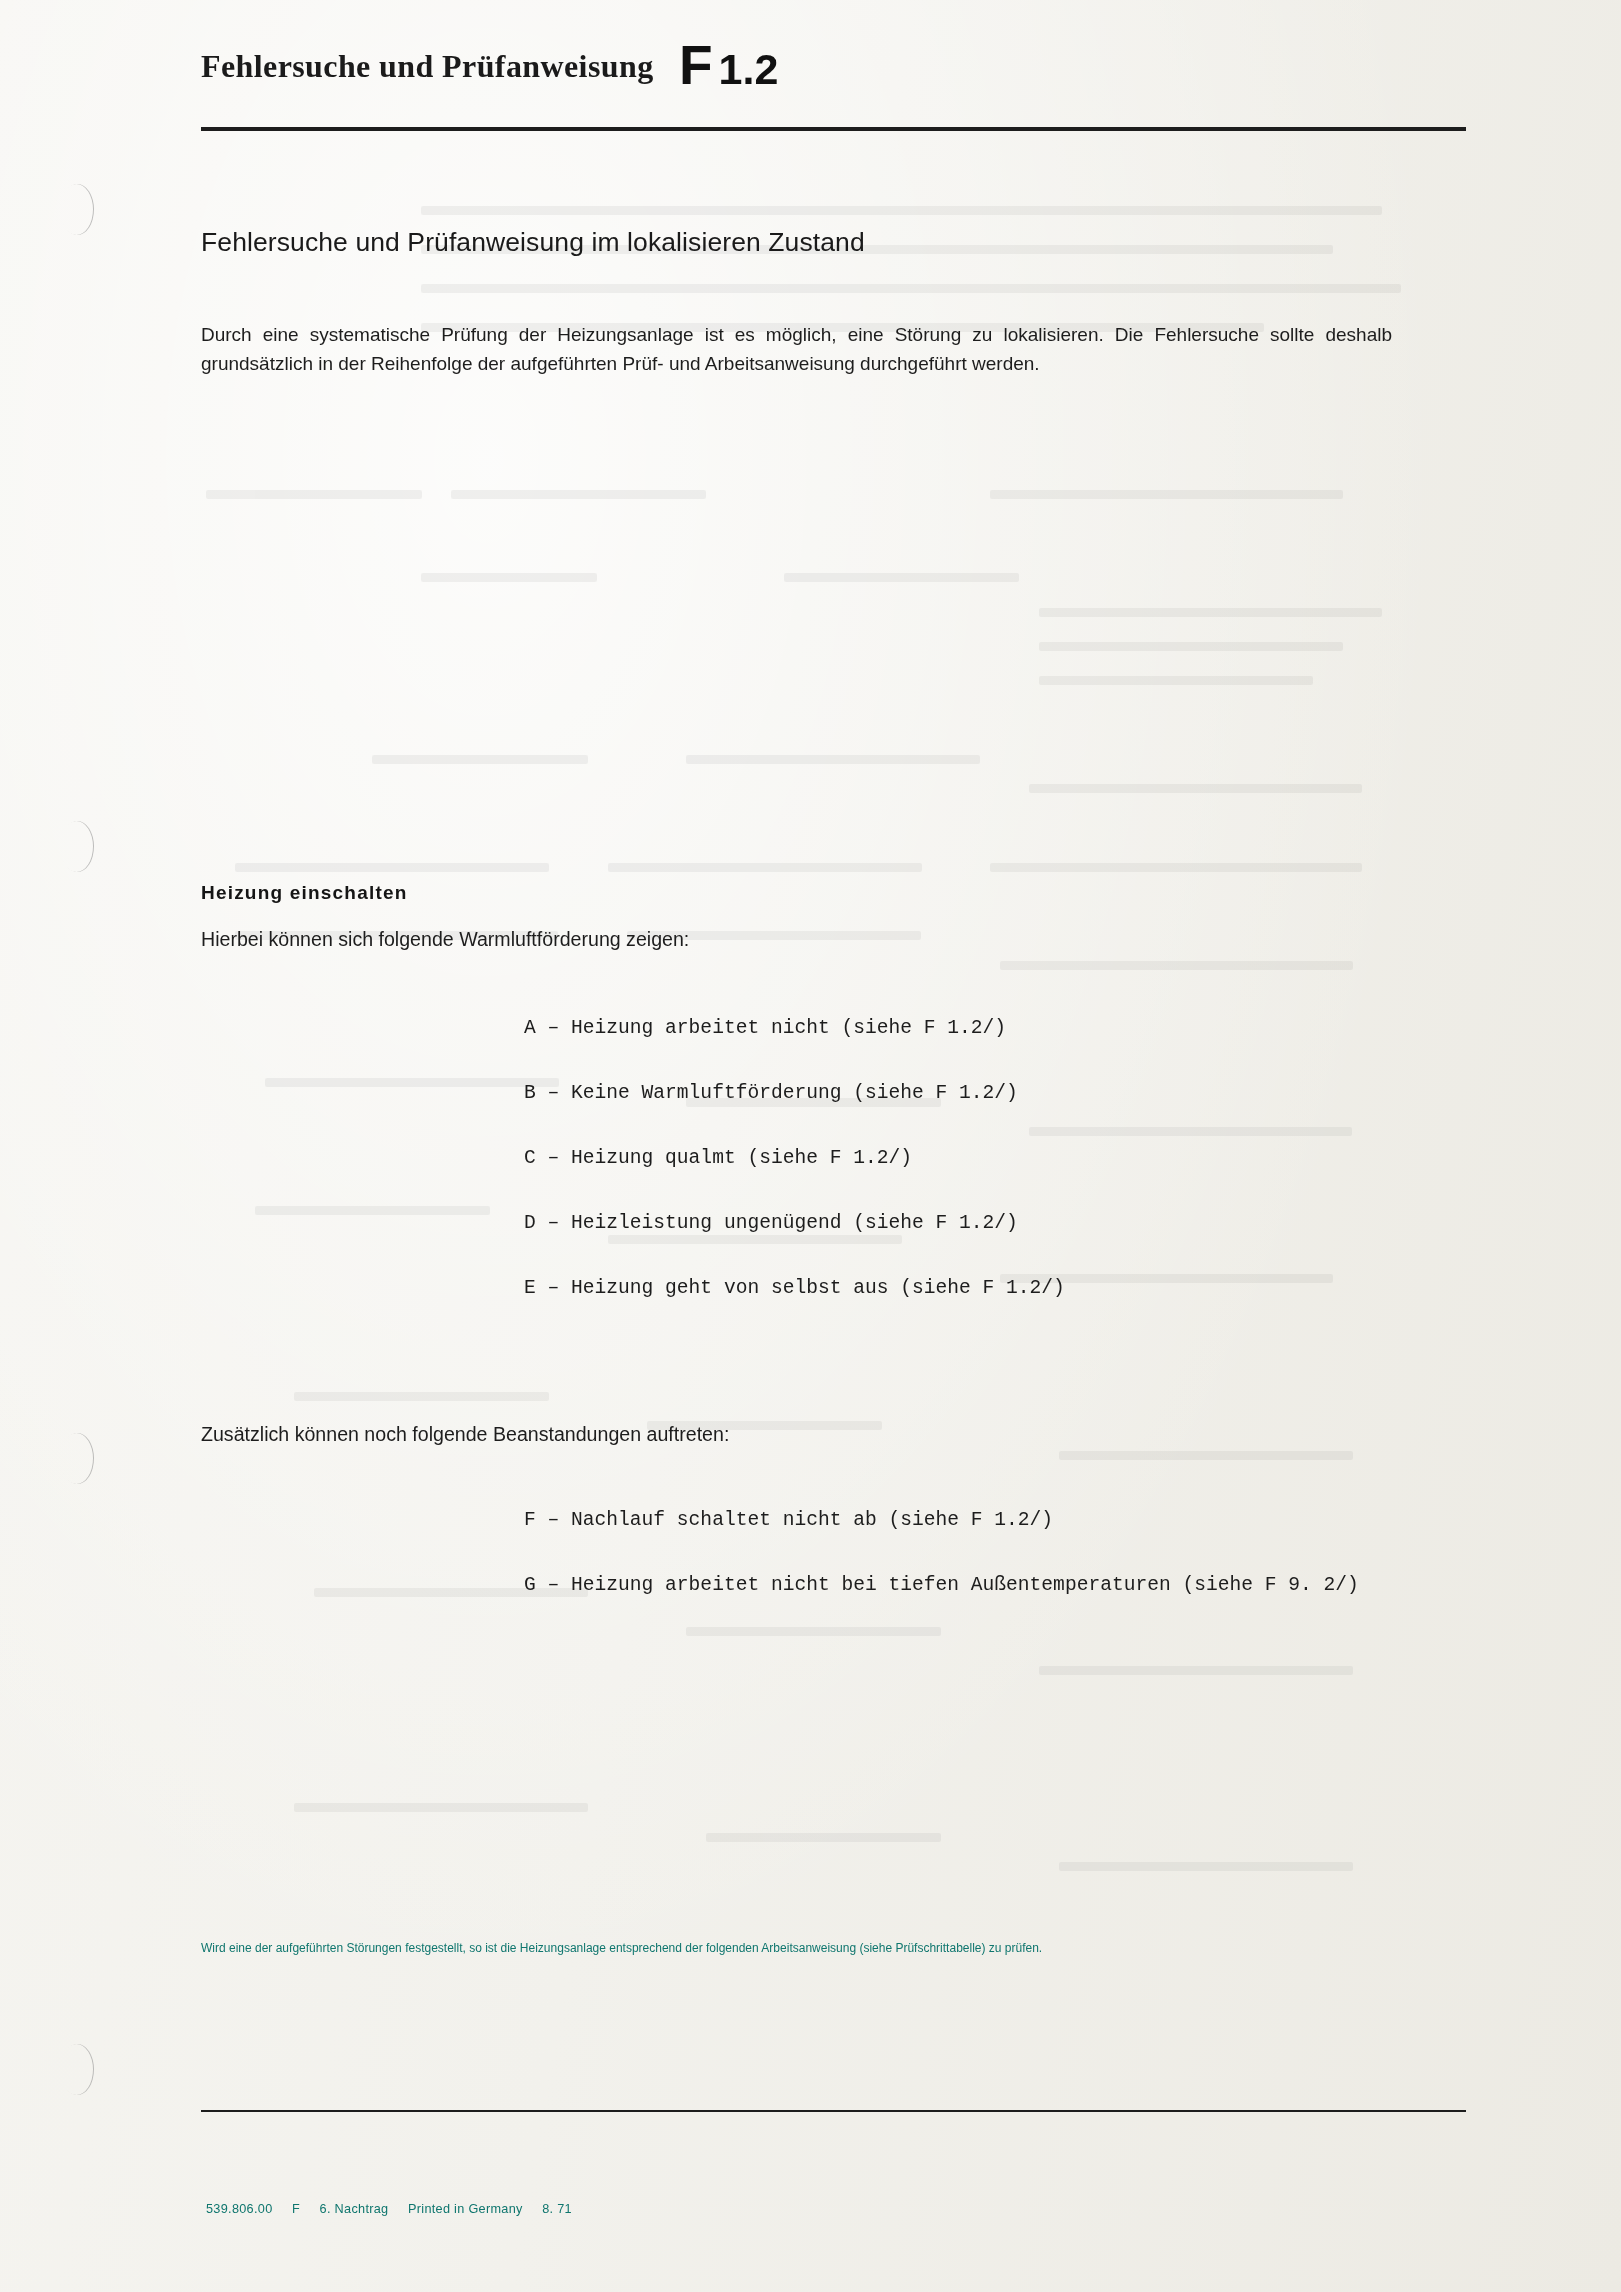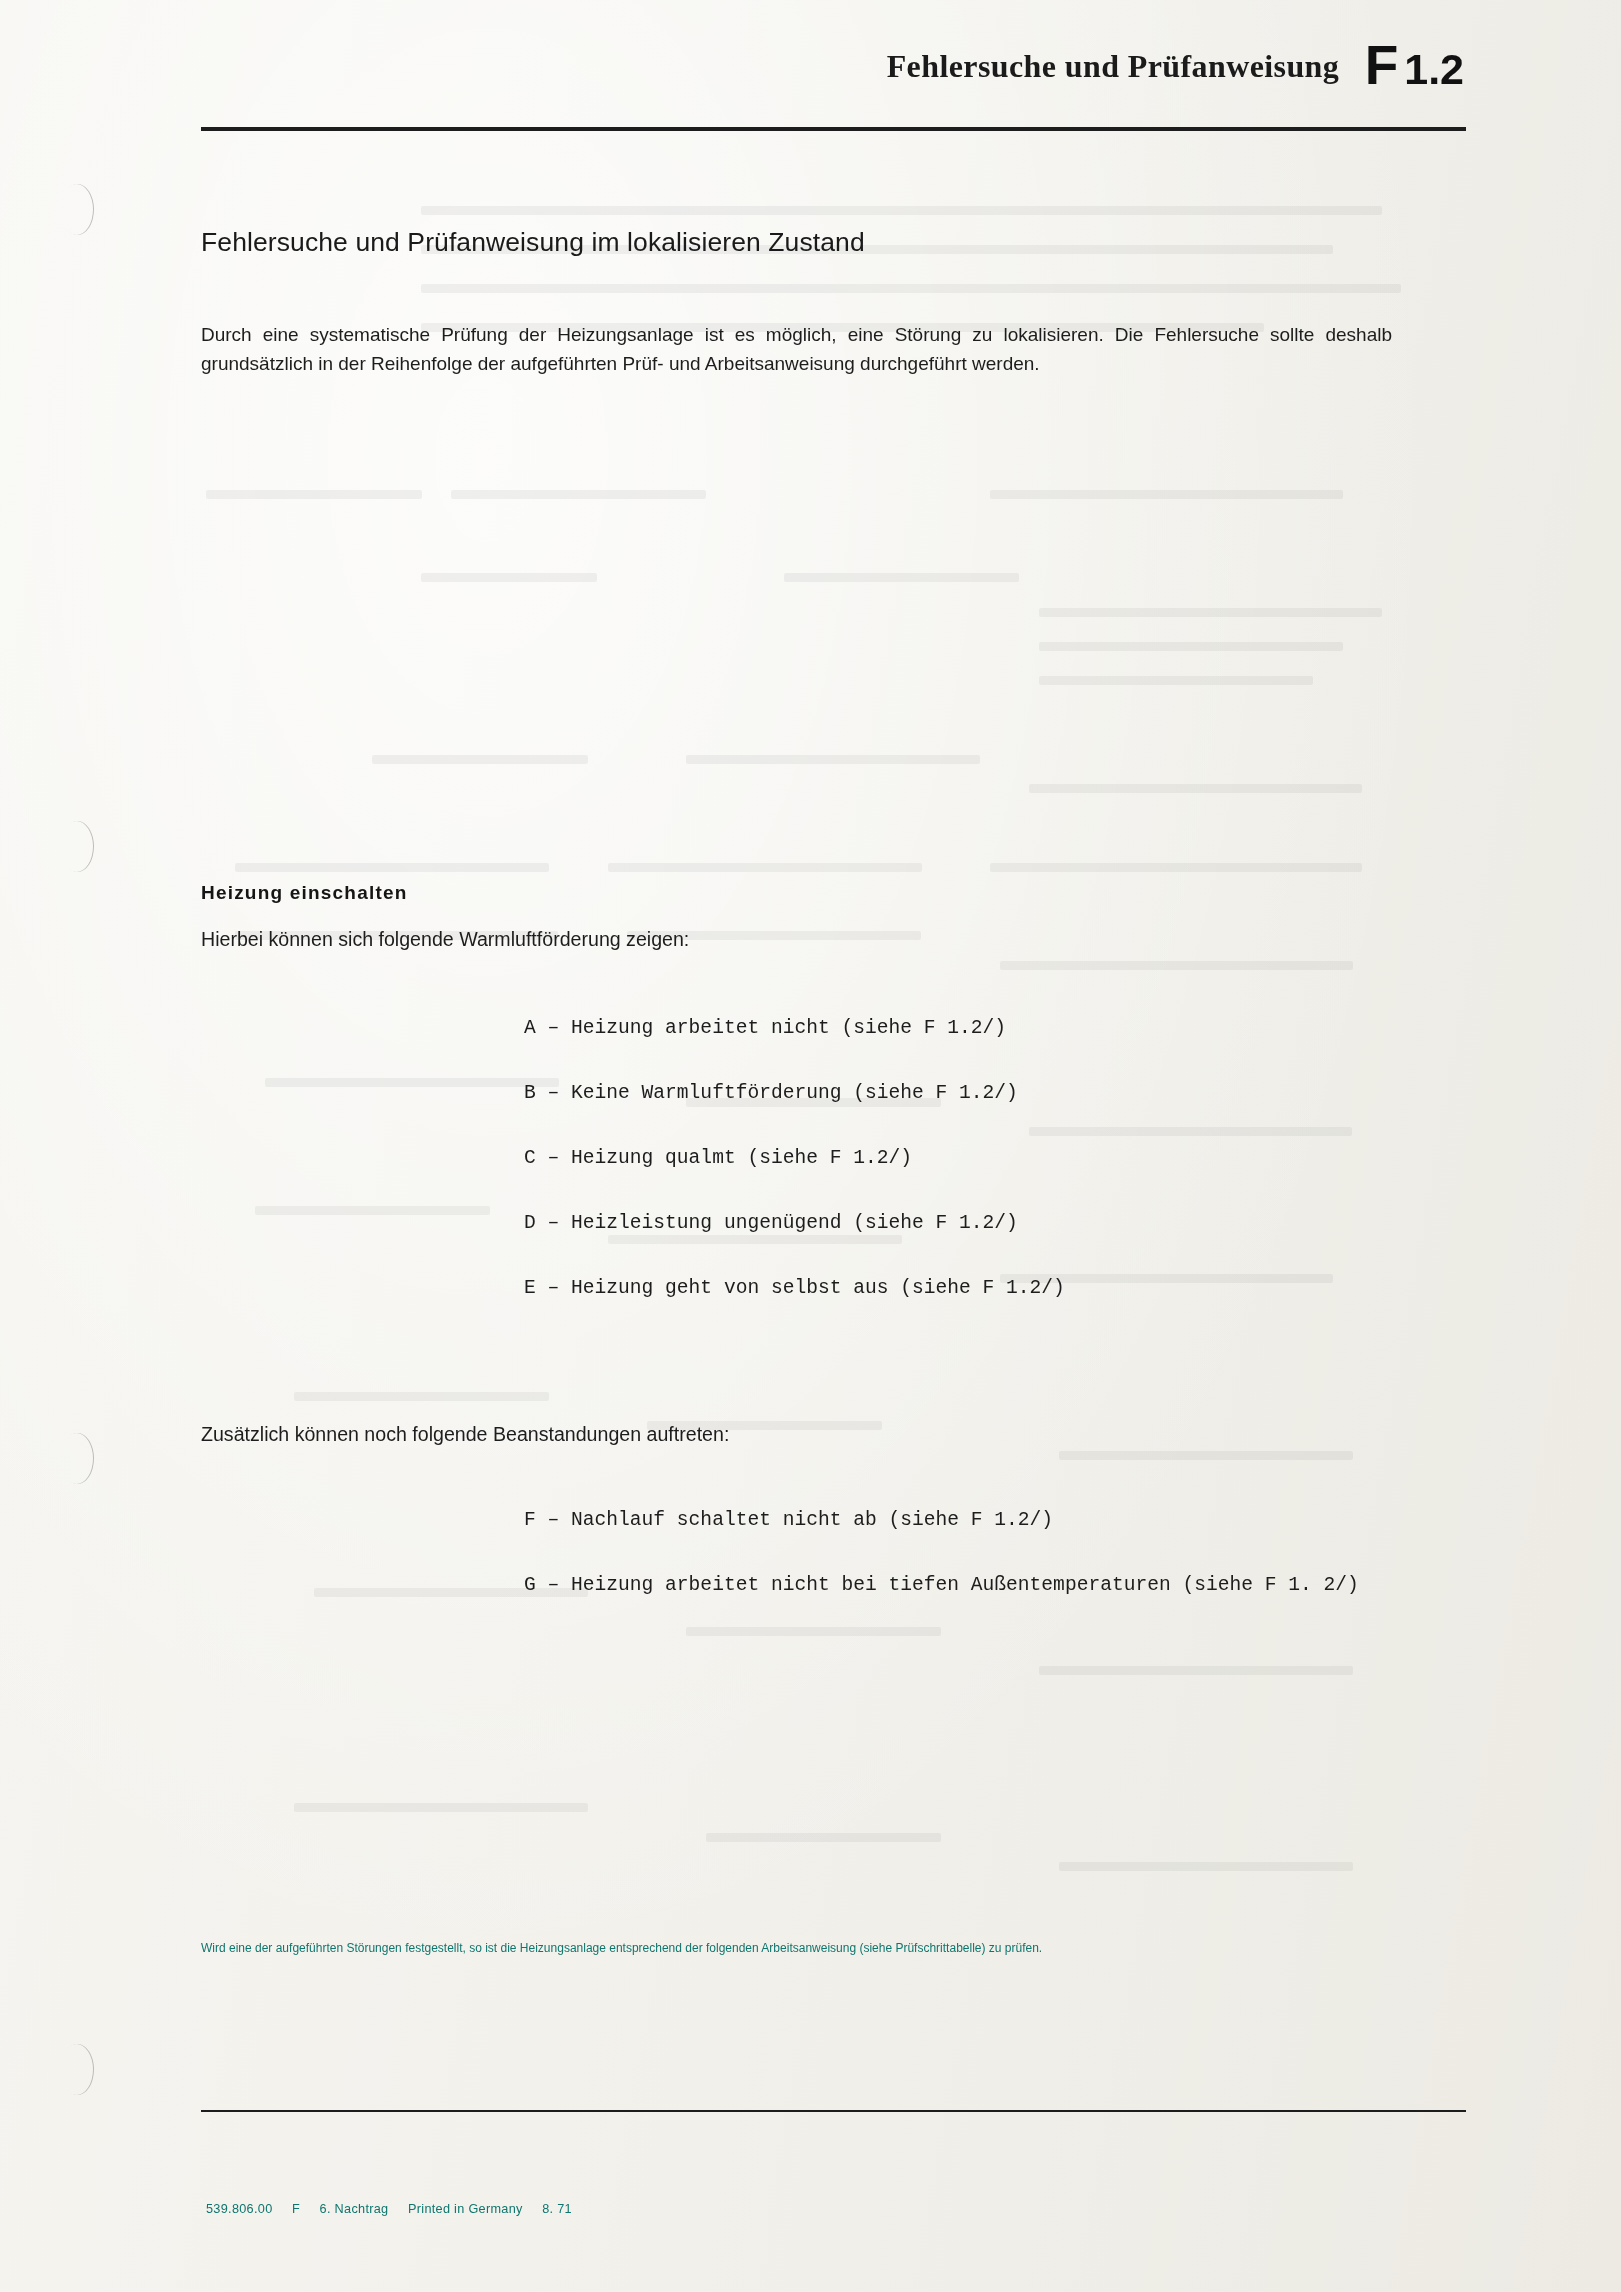--- a/index.html
+++ b/index.html
@@ -54,21 +54,20 @@
     inset: 0;
   }
   
   .header {
     position: absolute;
     left: 201px;
     right: 157px;
     top: 41px;
     display: flex;
     align-items: flex-end;
-    justify-content: flex-end;
     gap: 25.5px;
   }
   .header-title {
     font-family: "Liberation Serif", serif;
     font-weight: 700;
     font-size: 32px;
     letter-spacing: 0.4px;
     color: #1b1b1b;
     padding-bottom: 5.9px;
   }
@@ -273,21 +272,21 @@
       <div class="fault-item">D – Heizleistung ungenügend (siehe F 1.2/)</div>
       <div class="fault-item">E – Heizung geht von selbst aus (siehe F 1.2/)</div>
     </div>
 
     <div class="body-block" style="top:1423px;">
       <div class="lead">Zusätzlich können noch folgende Beanstandungen auftreten:</div>
     </div>
 
     <div class="fault-list" style="top:1509px;">
       <div class="fault-item">F – Nachlauf schaltet nicht ab (siehe F 1.2/)</div>
-      <div class="fault-item">G – Heizung arbeitet nicht bei tiefen Außentemperaturen (siehe F 1. 2/)</div>
+      <div class="fault-item">G – Heizung arbeitet nicht bei tiefen Außentemperaturen (siehe F 9. 2/)</div>
     </div>
 
     <div class="body-block" style="top:1939px;">
       <p class="closing" style="margin:0;">Wird eine der aufgeführten Störungen festgestellt, so ist die Heizungsanlage entsprechend der folgenden Arbeitsanweisung (siehe Prüfschrittabelle) zu prüfen.</p>
     </div>
 
     <div class="footer-rule"></div>
 
     <div class="imprint">
       <span>539.806.00</span>

